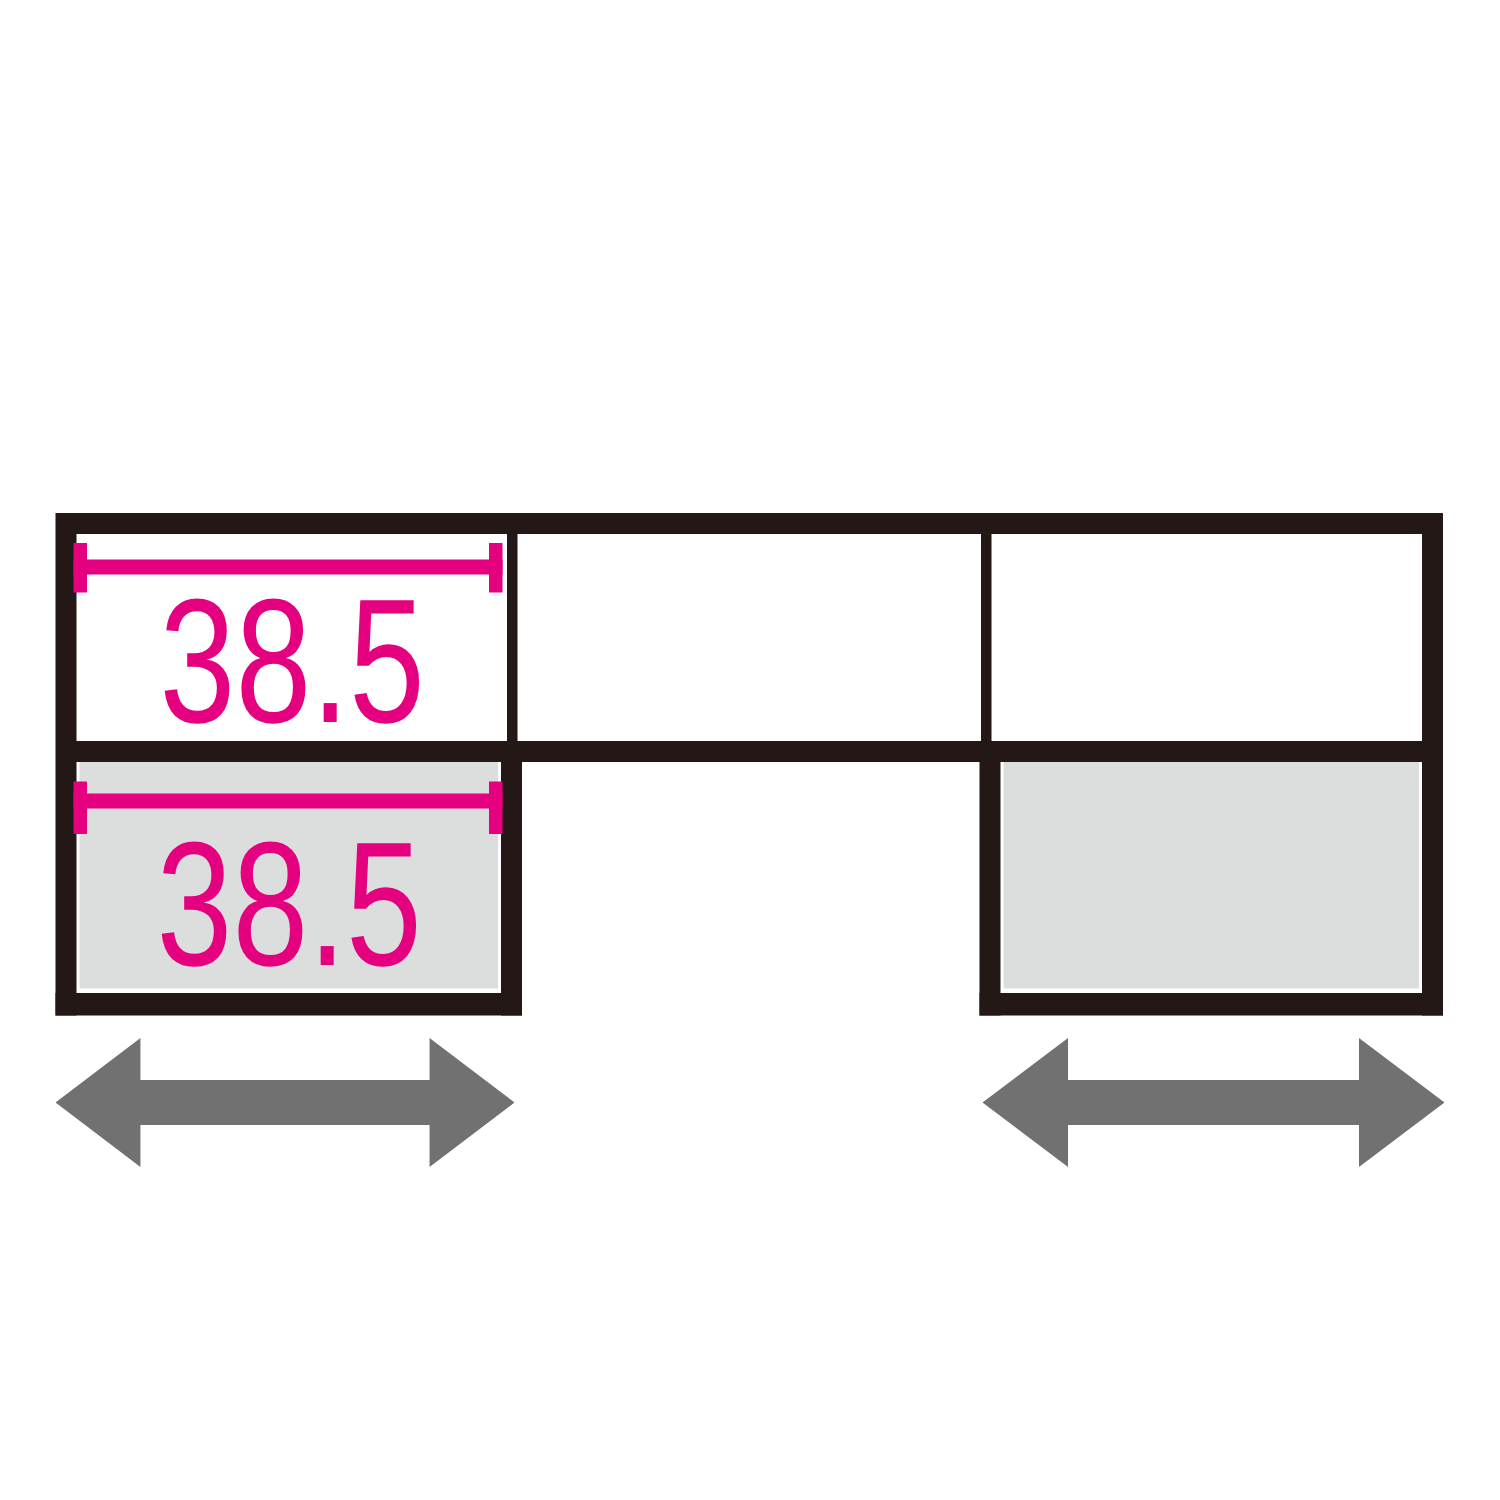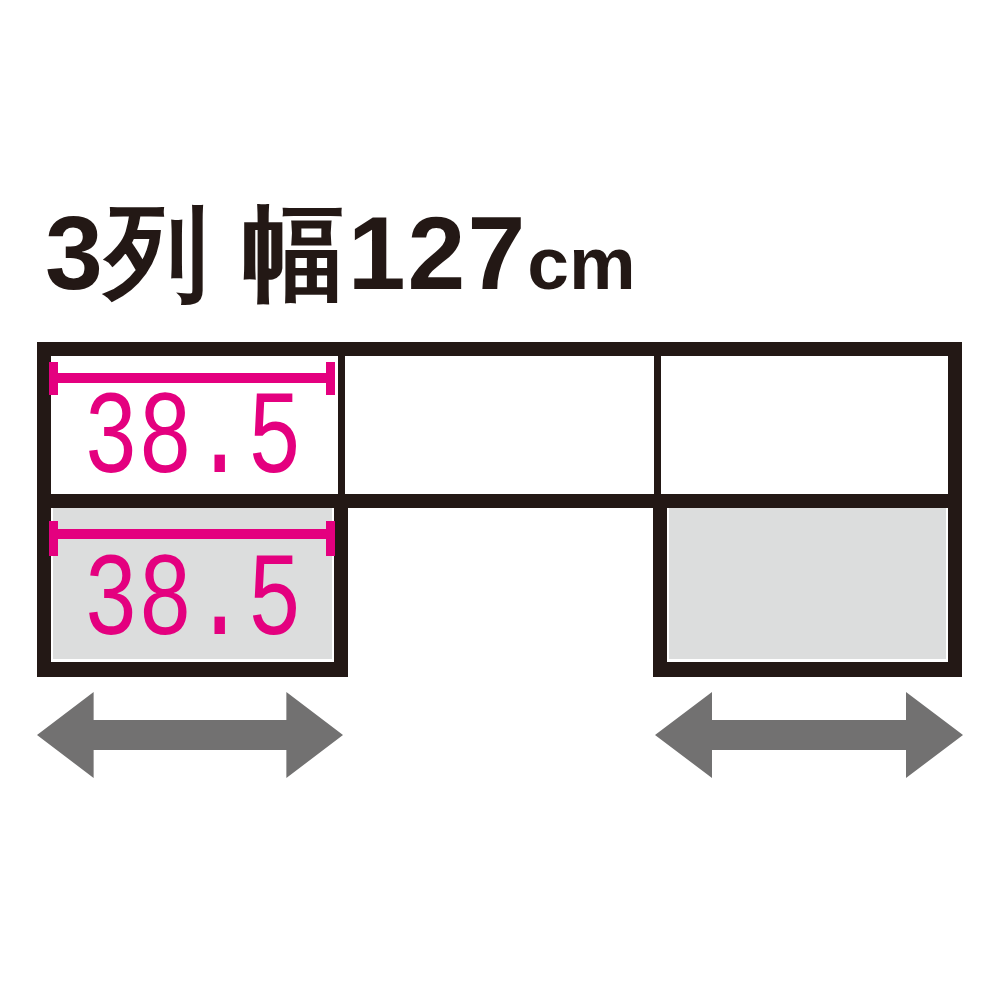--- a/index.html
+++ b/index.html
@@ -50,43 +50,39 @@
   .dim.bottom{top:521px;height:35px;}
   .dim .bar{position:absolute;left:0;right:0;height:10px;background:var(--pink);}
   .dim.top .bar{top:11px;}
   .dim.bottom .bar{top:8px;}
   .dim .cap{position:absolute;top:0;bottom:0;width:9px;background:var(--pink);}
   .dim .cap.l{left:0;}
   .dim .cap.r{right:0;}
 
   
   .dim-label{
-    position:absolute;left:51px;width:287px;
+    position:absolute;left:51px;width:287px;text-align:center;
     color:var(--pink);font-size:118px;line-height:1;font-weight:normal;
     white-space:nowrap;
-    font-family:Liberation Mono, monospace;
   }
   .dim-label.top{top:382px;}
   .dim-label.bottom{top:544px;left:51px;width:284px;}
   .dim-label .squeeze{display:inline-block;transform:scaleX(0.77);transform-origin:50% 50%;}
 
   
   .arrow{position:absolute;top:692px;width:308px;height:86px;}
   .arrow.left{left:37px;width:306px;}
   .arrow.right{left:655px;}
   .arrow svg{display:block;width:100%;height:100%;}
 </style>
 </head>
 <body>
 
 <div class="page">
 
-  <div class="title">
-    <span>3列 幅127</span><span class="unit">cm</span>
-  </div>
 
   <div class="cab-top"></div>
   <div class="divider d1"></div>
   <div class="divider d2"></div>
 
   <div class="dim top">
     <span class="cap l"></span>
     <span class="bar"></span>
     <span class="cap r"></span>
   </div>

